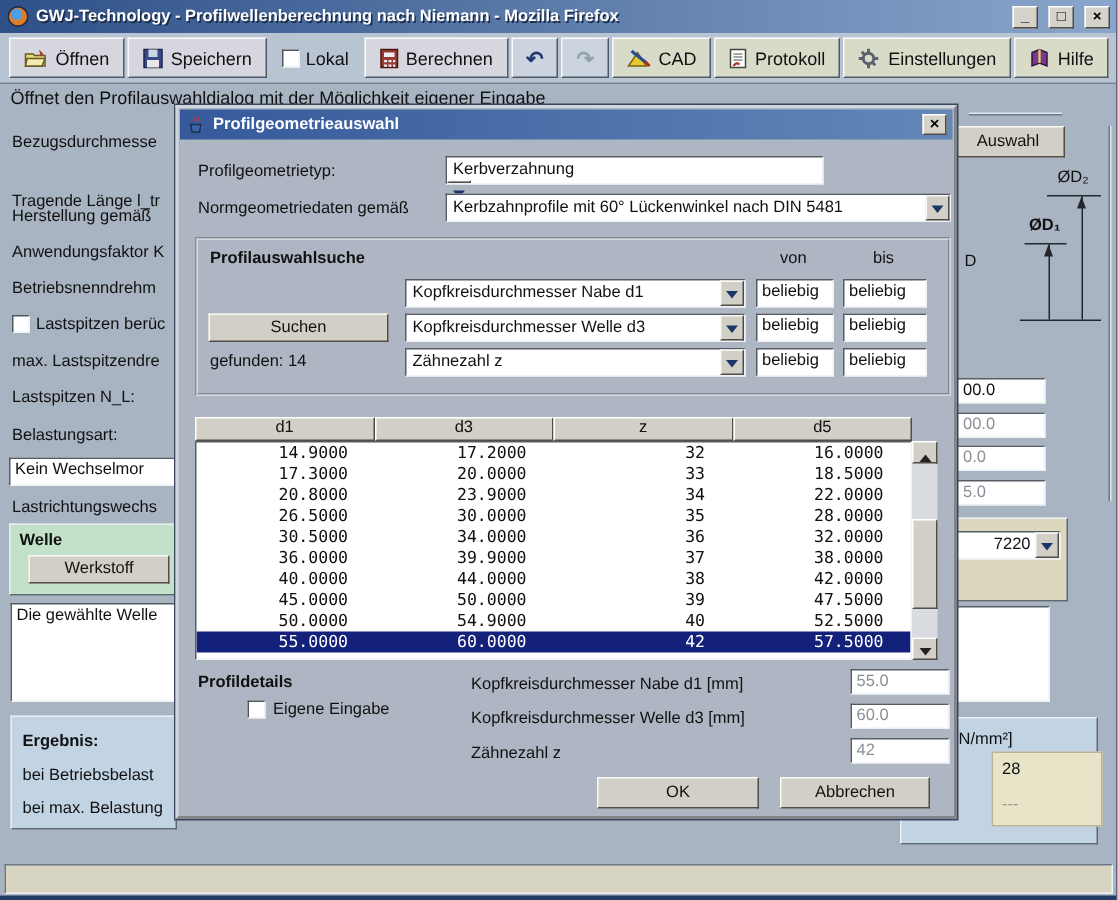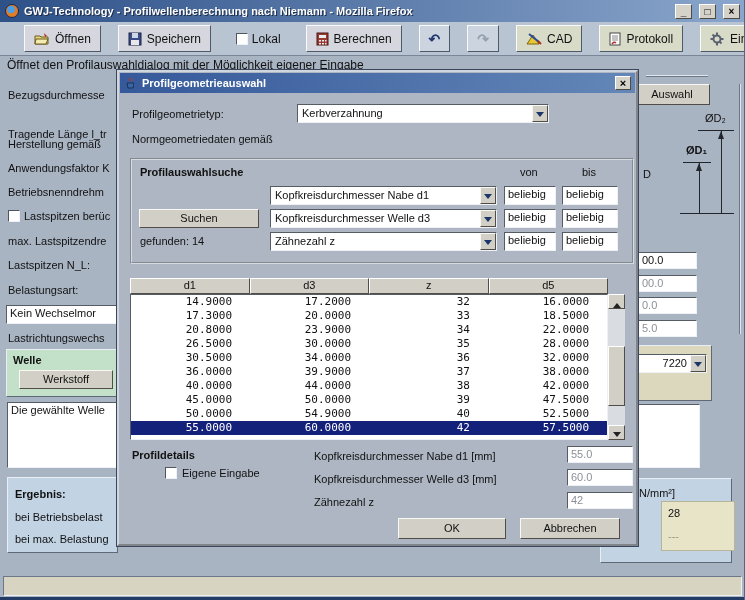--- a/index.html
+++ b/index.html
@@ -18,21 +18,21 @@
     text-shadow:1px 1px 0 #1c2c48; white-space:nowrap; overflow:hidden; }
   .winbtn { width:17px; height:15px; background:#d5d2ca; margin-left:2px;
     border:1px solid; border-color:#ffffff #4e4a44 #4e4a44 #ffffff;
     font-size:10px; line-height:13px; text-align:center; font-weight:bold; color:#000; }
   .ff-icon { width:14px; height:14px; border-radius:50%;
     background:radial-gradient(circle at 42% 38%, #4aa0e8 0 34%, #e07b28 40% 100%);
     border:1px solid #1c2c48; flex:0 0 auto; }
   
   .toolbar { position:absolute; left:0; top:22px; width:745px; height:34px;
     background:#b9c4d3; border-bottom:1px solid #7a8698;
-    display:flex; align-items:center; padding:0 24px; gap:17px; }
+    display:flex; align-items:center; padding:0 6px; gap:2px; }
   .tbtn { height:27px; border:1px solid; border-color:#f8fafc #4e5a68 #4e5a68 #f8fafc;
     background:#d5d6de; display:flex; align-items:center; gap:5px; padding:0 9px;
     font-size:12px; white-space:nowrap; }
   .tbtn.green { background:#d9dbc9; }
   .tbtn.icon-only { width:35px; justify-content:center; background:#ccd4df; font-size:14px; font-weight:bold; }
   .undo-glyph { color:#22386e; }
   .redo-glyph { color:#93a0ae; }
   .lokal-wrap { display:flex; align-items:center; gap:4px; margin:0 8px; font-size:12px; }
   .cb { width:12px; height:12px; background:#fff; display:inline-block; flex:0 0 auto;
     border:1px solid; border-color:#51565e #eef2f6 #eef2f6 #51565e; }
@@ -273,26 +273,30 @@
       <svg class="icon" width="13" height="13" viewBox="0 0 13 13">
           <path d="M3 6 L10 6 L9 11 L4 11 Z" fill="#3a66a8" stroke="#1c3250"></path>
           <path d="M10 7 Q12 7.5 10 9" fill="none" stroke="#3a66a8"></path>
           <path d="M5.5 1 Q7 2.5 5.5 4 M7.5 1 Q9 2.5 7.5 4" fill="none" stroke="#c03828"></path>
         </svg>
       <span class="t">Profilgeometrieauswahl</span>
       <span class="dlg-close">×</span>
     </div>
 
     <div class="dlg-label" style="left:13px; top:36px;">Profilgeometrietyp:</div>
-    <div class="dropdown" style="left:178px; top:32px; width:252px;">
+    <div class="dropdown" style="left:178px; top:32px; width:252px;flex-direction:column;">
       <span class="dd-value">Kerbverzahnung</span>
       <span class="dd-arrow"></span>
     </div>
 
     <div class="dlg-label" style="left:13px; top:61px;">Normgeometriedaten gemäß</div>
+    <div class="dropdown" style="left:178px; top:57px; width:337px;">
+      <span class="dd-value">Kerbzahnprofile mit 60° Lückenwinkel nach DIN 5481</span>
+      <span class="dd-arrow"></span>
+    </div>
 
     <div class="groupbox" style="left:11px; top:86px; width:504px; height:106px;">
       <div class="dlg-label bold" style="left:8px; top:6px;">Profilauswahlsuche</div>
       <div class="dlg-label" style="left:388px; top:6px;">von</div>
       <div class="dlg-label" style="left:450px; top:6px;">bis</div>
 
       <div class="dropdown" style="left:138px; top:26px; width:227px;">
         <span class="dd-value">Kopfkreisdurchmesser Nabe d1</span>
         <span class="dd-arrow"></span>
       </div>

